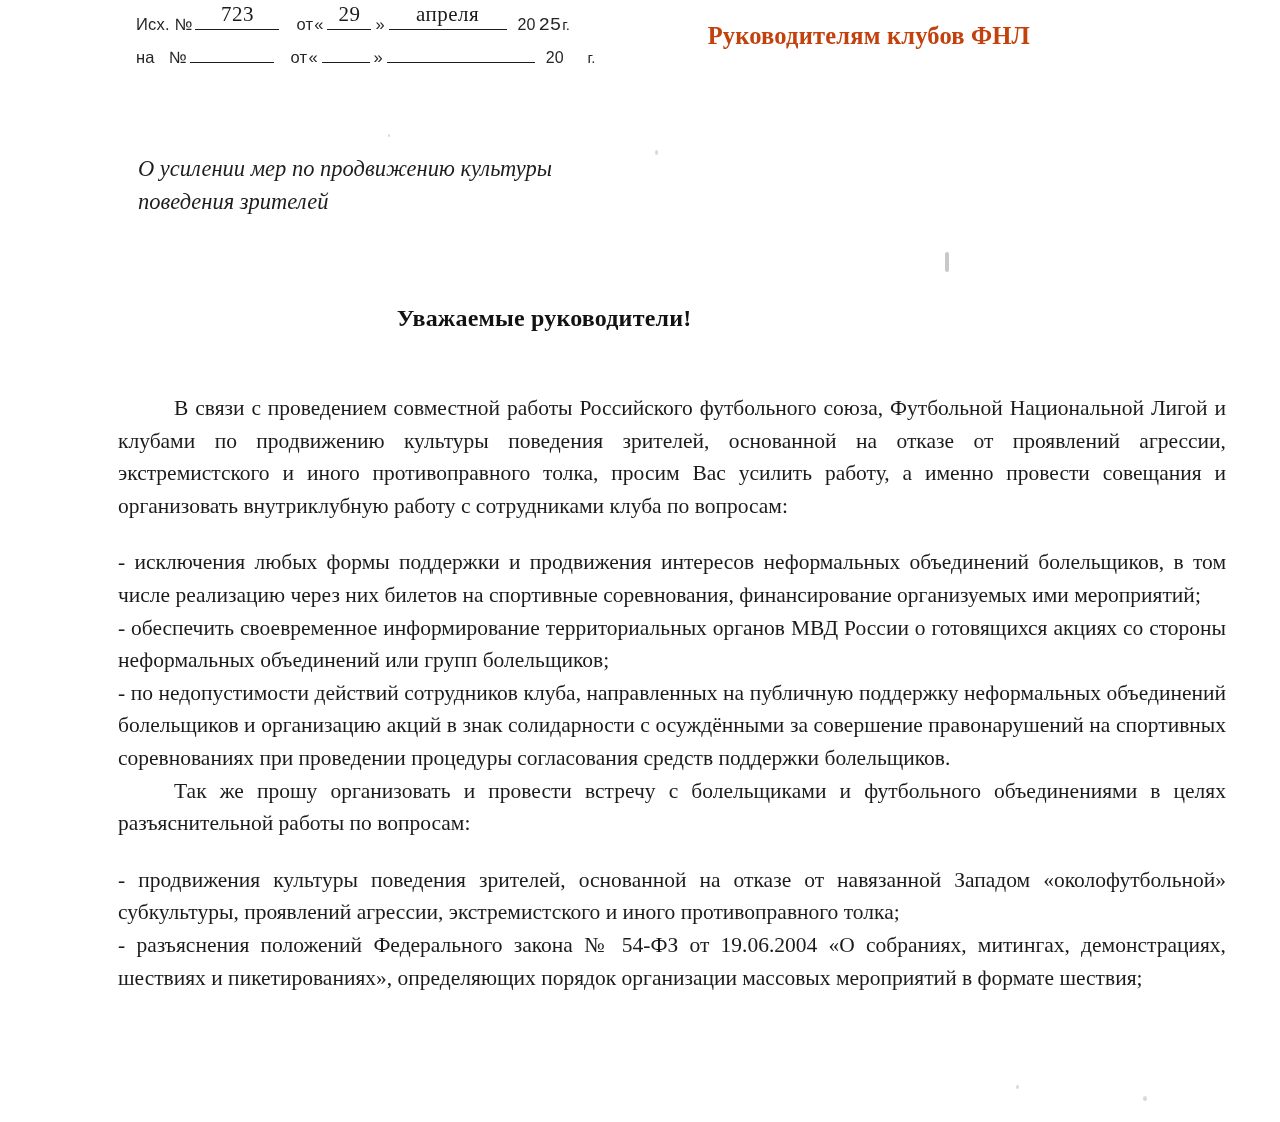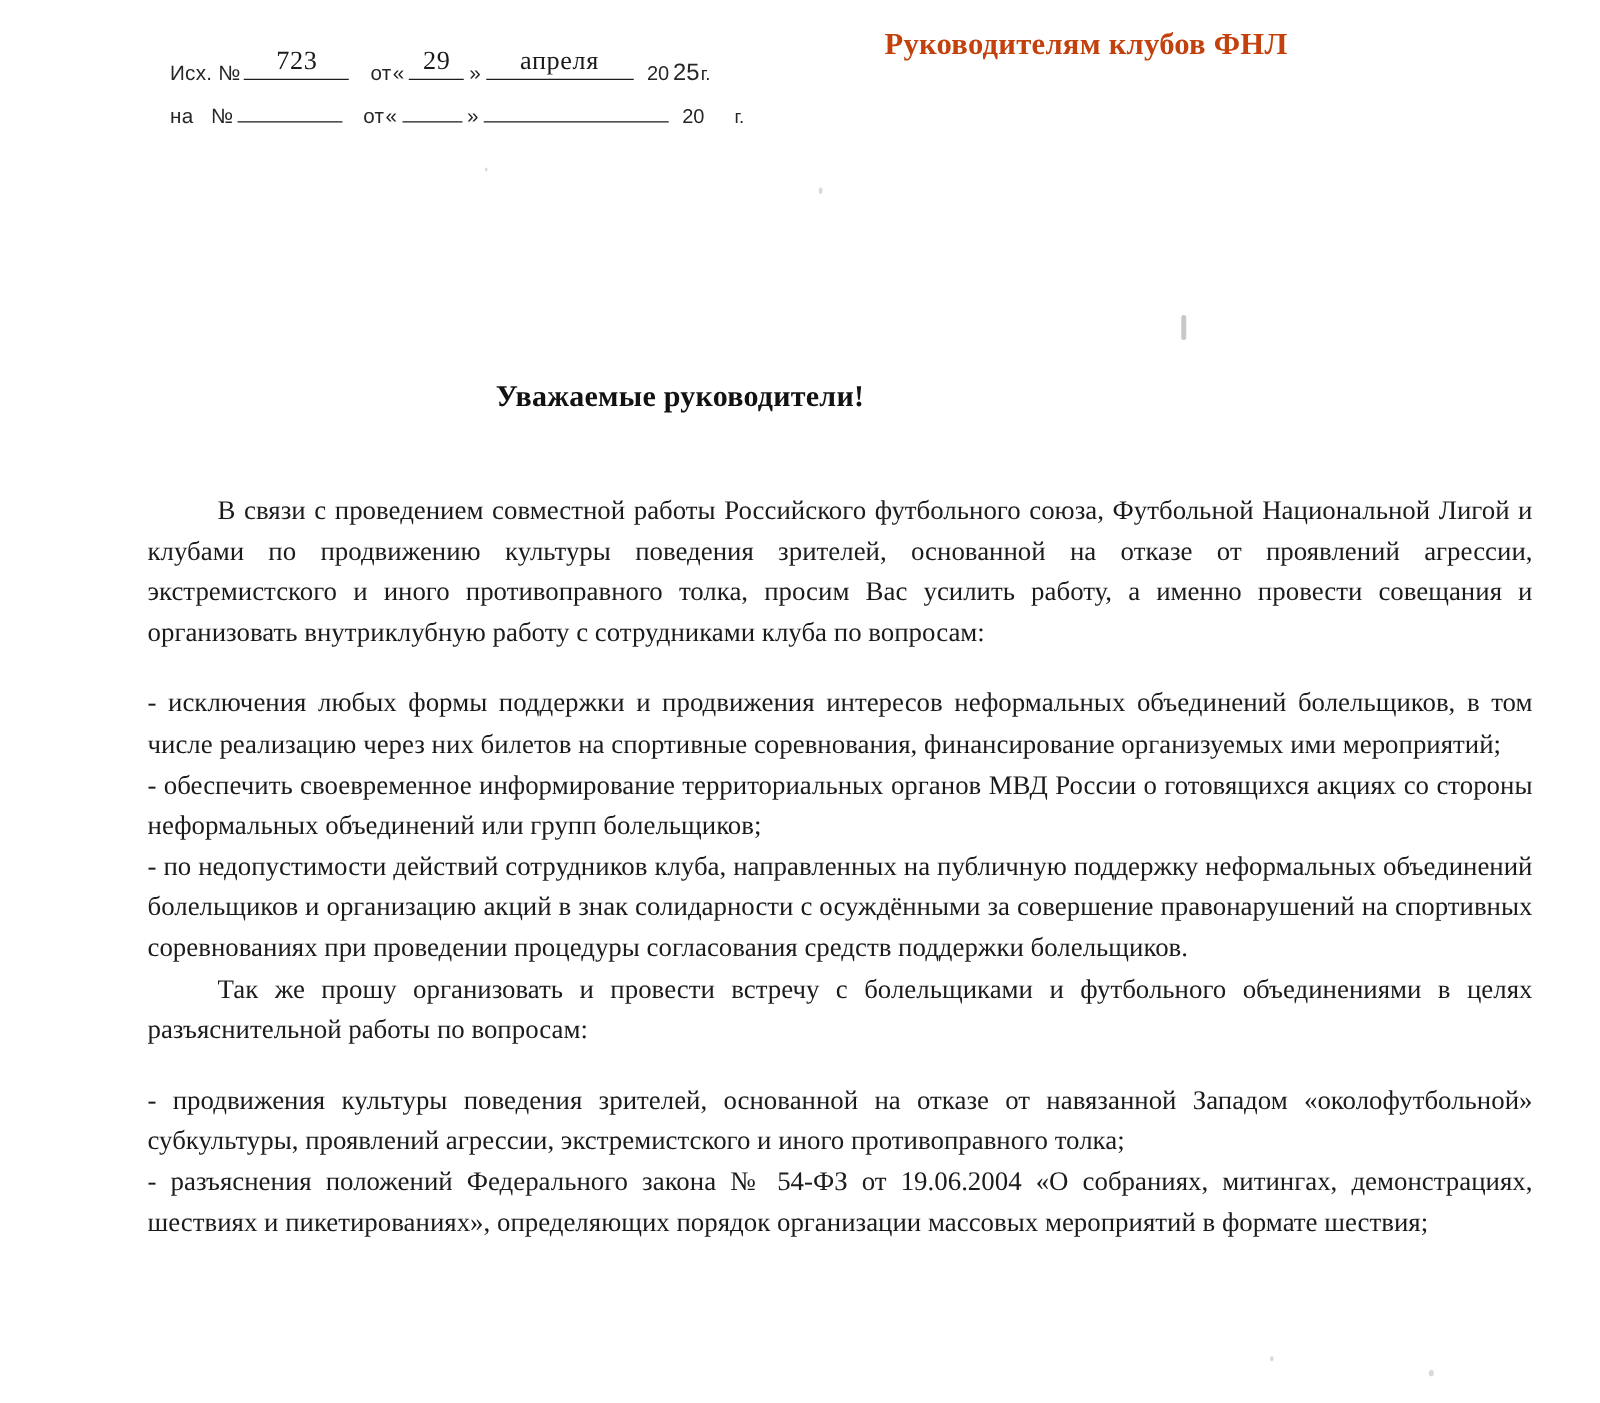--- a/index.html
+++ b/index.html
@@ -48,21 +48,21 @@
     color: #262626;
   }
   .field-row {
     display: flex;
     align-items: baseline;
     white-space: nowrap;
     height: 34px;
   }
   .field-row.second { height: 30px; }
   .lbl { font-size: 16.5px; letter-spacing: .2px; }
-  .lbl.wide-gap { margin-left: 14px; margin-top: 36px; }
+  .lbl.wide-gap { margin-left: 14px; }
 
   .rule {
     display: inline-block;
     border-bottom: 1.6px solid #1d1d1d;
     height: 0;
     position: relative;
     margin: 0 3px;
   }
   .rule .filled {
     position: absolute;
@@ -79,21 +79,21 @@
   .rule.r-num { width: 84px; }
   .rule.r-day { width: 44px; }
   .rule.r-month { width: 118px; }
   .rule.r-num2 { width: 84px; }
   .rule.r-day2 { width: 48px; }
   .rule.r-month2 { width: 148px; }
 
   .quote { font-size: 16.5px; margin: 0 1px; }
   .yr-prefix { font-size: 16px; margin-left: 8px; }
   .yr-suffix {
-    font-family: Liberation Sans, sans-serif;
+    font-family: Liberation Mono, monospace;
     font-size: 19px;
     vertical-align: 5px;
     margin-left: 3px;
   }
   .gr { font-size: 15px; margin-left: 1px; }
   .gr.spaced { margin-left: 24px; }
 
   
   .addressee {
     position: absolute;
@@ -206,20 +206,24 @@
         <span class="filled"></span>
       </span>
       <span class="yr-prefix">20</span>
       <span class="gr spaced">г.</span>
     </div>
 
   </div>
 
   <div class="addressee">Руководителям клубов ФНЛ</div>
 
+  <div class="subject">
+    <div>О усилении мер по продвижению культуры</div>
+    <div>поведения зрителей</div>
+  </div>
 
   <div class="salutation">Уважаемые руководители!</div>
 
   <div class="body-block">
 
     <p class="para-indent">В связи с проведением совместной работы Российского футбольного союза, Футбольной Национальной Лигой и клубами по продвижению культуры поведения зрителей, основанной на отказе от проявлений агрессии, экстремистского и иного противоправного толка, просим Вас усилить работу, а именно провести совещания и организовать внутриклубную работу с сотрудниками клуба по вопросам:</p>
 
     <p class="gap-before">- исключения любых формы поддержки и продвижения интересов неформальных объединений болельщиков, в том числе реализацию через них билетов на спортивные соревнования, финансирование организуемых ими мероприятий;</p>
 
     <p>- обеспечить своевременное информирование территориальных органов МВД России о готовящихся акциях со стороны неформальных объединений или групп болельщиков;</p>

